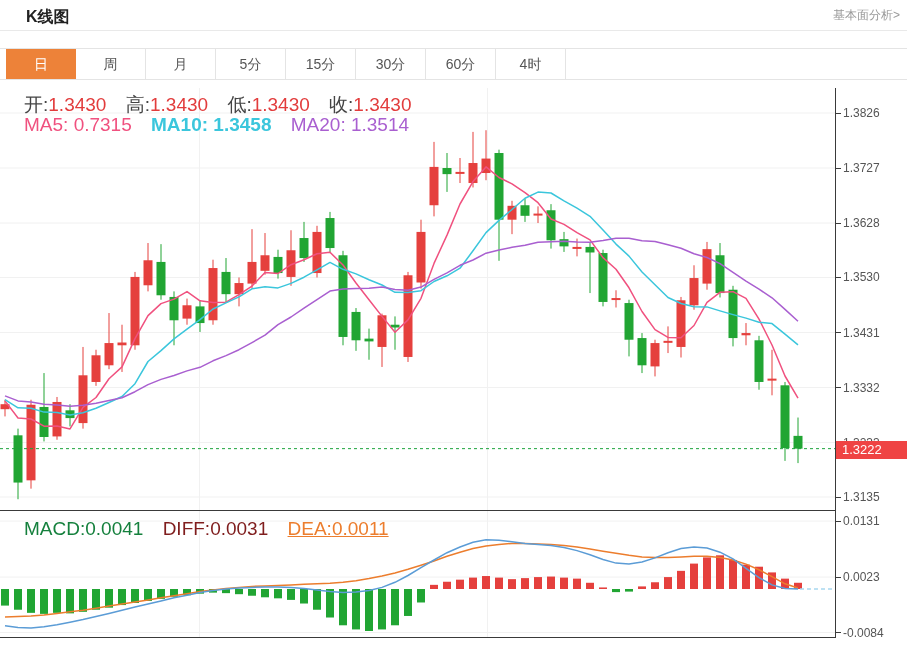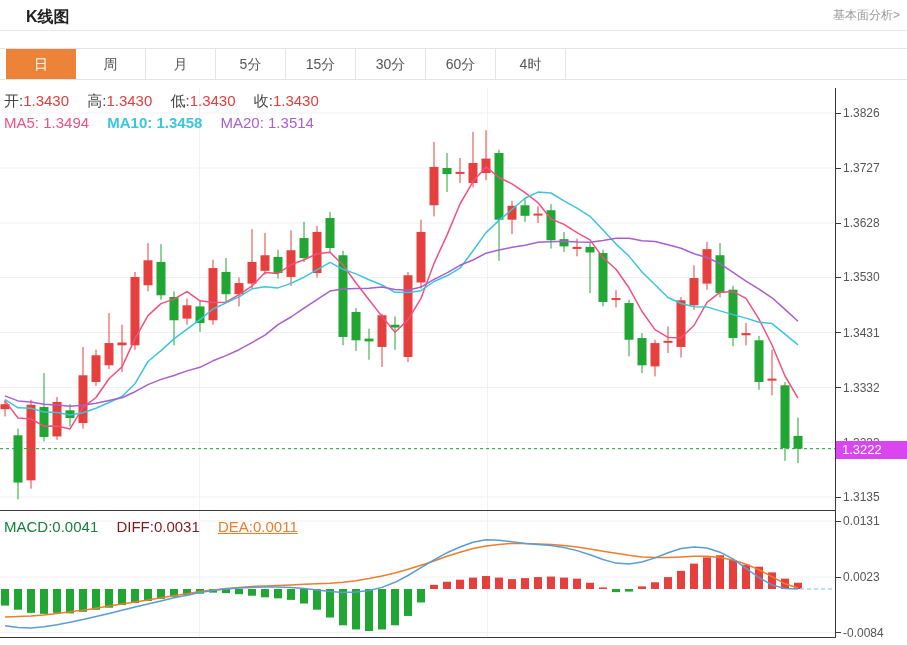--- a/index.html
+++ b/index.html
@@ -11,31 +11,31 @@
   .hdr-link{position:absolute;right:7px;top:7px;font-size:12px;color:#999;text-decoration:none;cursor:pointer;text-align:center;}
   .hdr-rule{position:absolute;left:0;top:30px;width:907px;height:0;border-bottom:1px solid #e9e9e9;}
   .tabs{position:absolute;left:0;top:48px;width:907px;height:32px;
     border-top:1px solid #e4e4e4;border-bottom:1px solid #e4e4e4;box-sizing:border-box;
     display:flex;padding-left:6px;background:#fff;z-index:3;}
   .tab{width:70px;height:100%;line-height:30px;text-align:center;font-size:14px;color:#555;
     border-right:1px solid #e4e4e4;box-sizing:border-box;cursor:pointer;}
   .tab:first-child{border-left:1px solid #e4e4e4;}
   .tab.sel{background:#ed8239;border-color:#ed8239;color:#fff;}
   #chart-svg{position:absolute;left:0;top:0;z-index:1;}
-  .legend{position:absolute;left:4px;font-size:15px;z-index:2;white-space:nowrap;}
+  .legend{position:absolute;left:24px;font-size:19px;z-index:2;white-space:nowrap;}
   .legend .grp{margin-right:14px;}
   .lbl-dark{color:#444;}
   .val-red{color:#e23c3c;}
   .ma5c{color:#f0517f;}
   .ma10c{color:#3bc6dc;font-weight:bold;}
   .ma20c{color:#a95fd0;}
   .macdc{color:#15803d;}
   .diffc{color:#7f1d1d;}
   .deac{color:#ec7d2d;text-decoration:underline;}
-  .price-tag{position:absolute;left:836px;top:441px;width:71px;height:18px;background:#d946ef;
+  .price-tag{position:absolute;left:836px;top:441px;width:71px;height:18px;background:#ef4444;
     color:#fff;font-size:13px;line-height:18px;padding-left:6px;box-sizing:border-box;z-index:2;}
 </style>
 </head>
 <body>
 
 <div class="hdr-title">K线图</div>
 <a class="hdr-link">基本面分析&gt;</a>
 <div class="hdr-rule"></div>
 
 <div class="tabs">
@@ -292,21 +292,21 @@
   </svg>
 
 <div class="legend" style="top:92px;">
   <span class="grp"><span class="lbl-dark">开:</span><span class="val-red">1.3430</span></span>
   <span class="grp"><span class="lbl-dark">高:</span><span class="val-red">1.3430</span></span>
   <span class="grp"><span class="lbl-dark">低:</span><span class="val-red">1.3430</span></span>
   <span class="grp"><span class="lbl-dark">收:</span><span class="val-red">1.3430</span></span>
 </div>
 
 <div class="legend" style="top:114px;">
-  <span class="grp ma5c"><span>MA5:</span> <span>1.3494</span></span>
+  <span class="grp ma5c"><span>MA5:</span> <span>0.7315</span></span>
   <span class="grp ma10c"><span>MA10:</span> <span>1.3458</span></span>
   <span class="grp ma20c"><span>MA20:</span> <span>1.3514</span></span>
 </div>
 
 <div class="legend" style="top:518px;">
   <span class="grp macdc"><span>MACD:</span><span>0.0041</span></span>
   <span class="grp diffc"><span>DIFF:</span><span>0.0031</span></span>
   <span class="grp deac"><span>DEA:</span><span>0.0011</span></span>
 </div>
 

